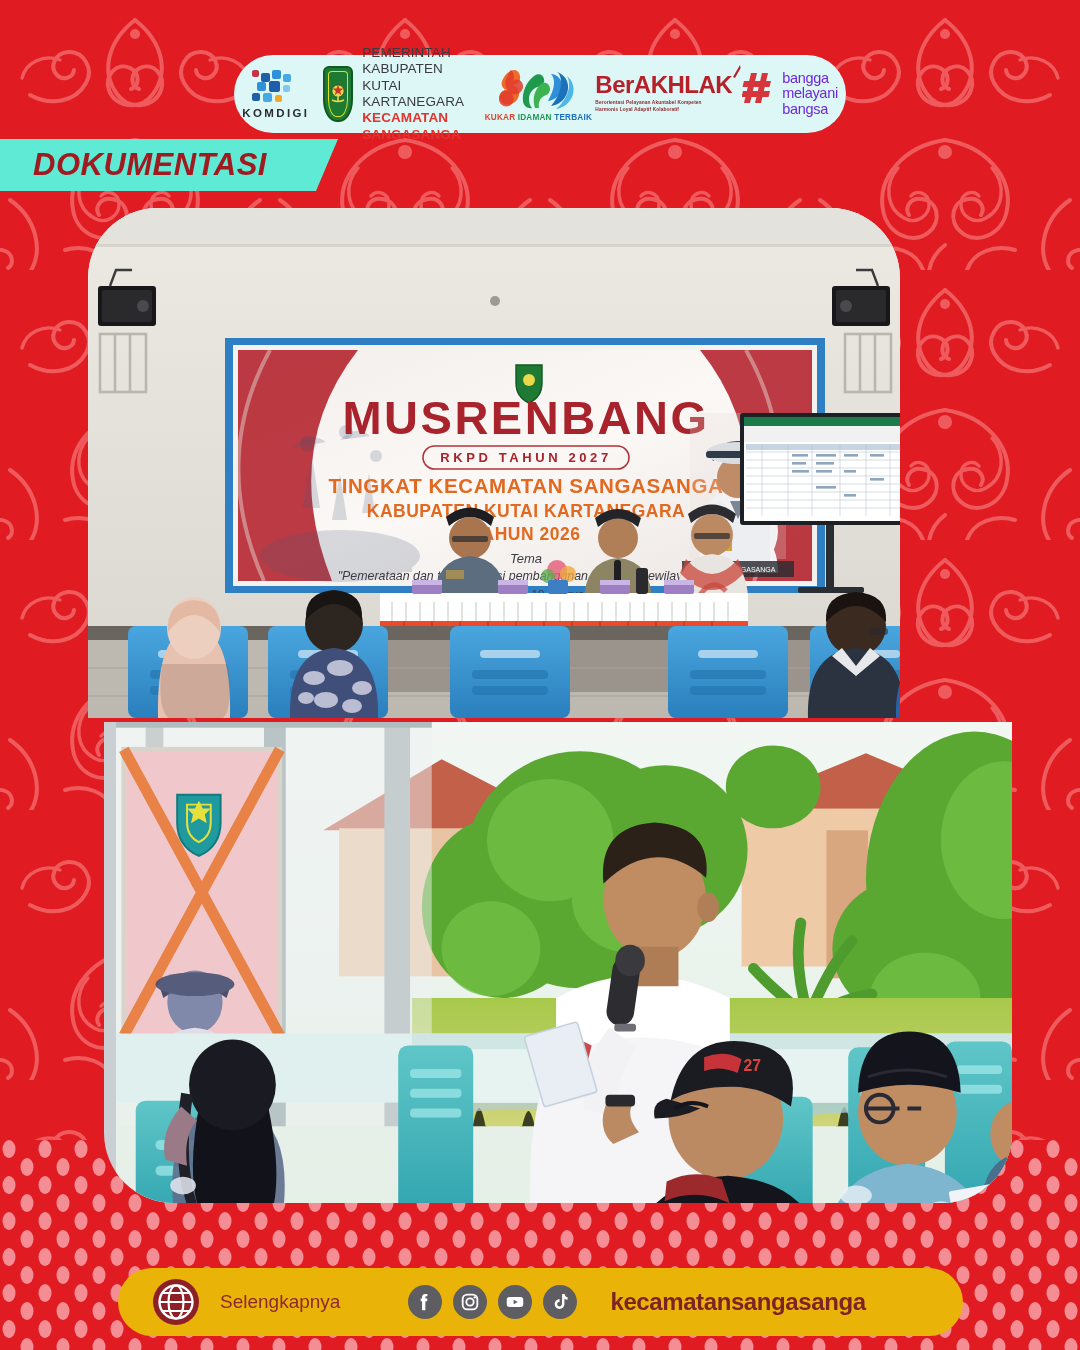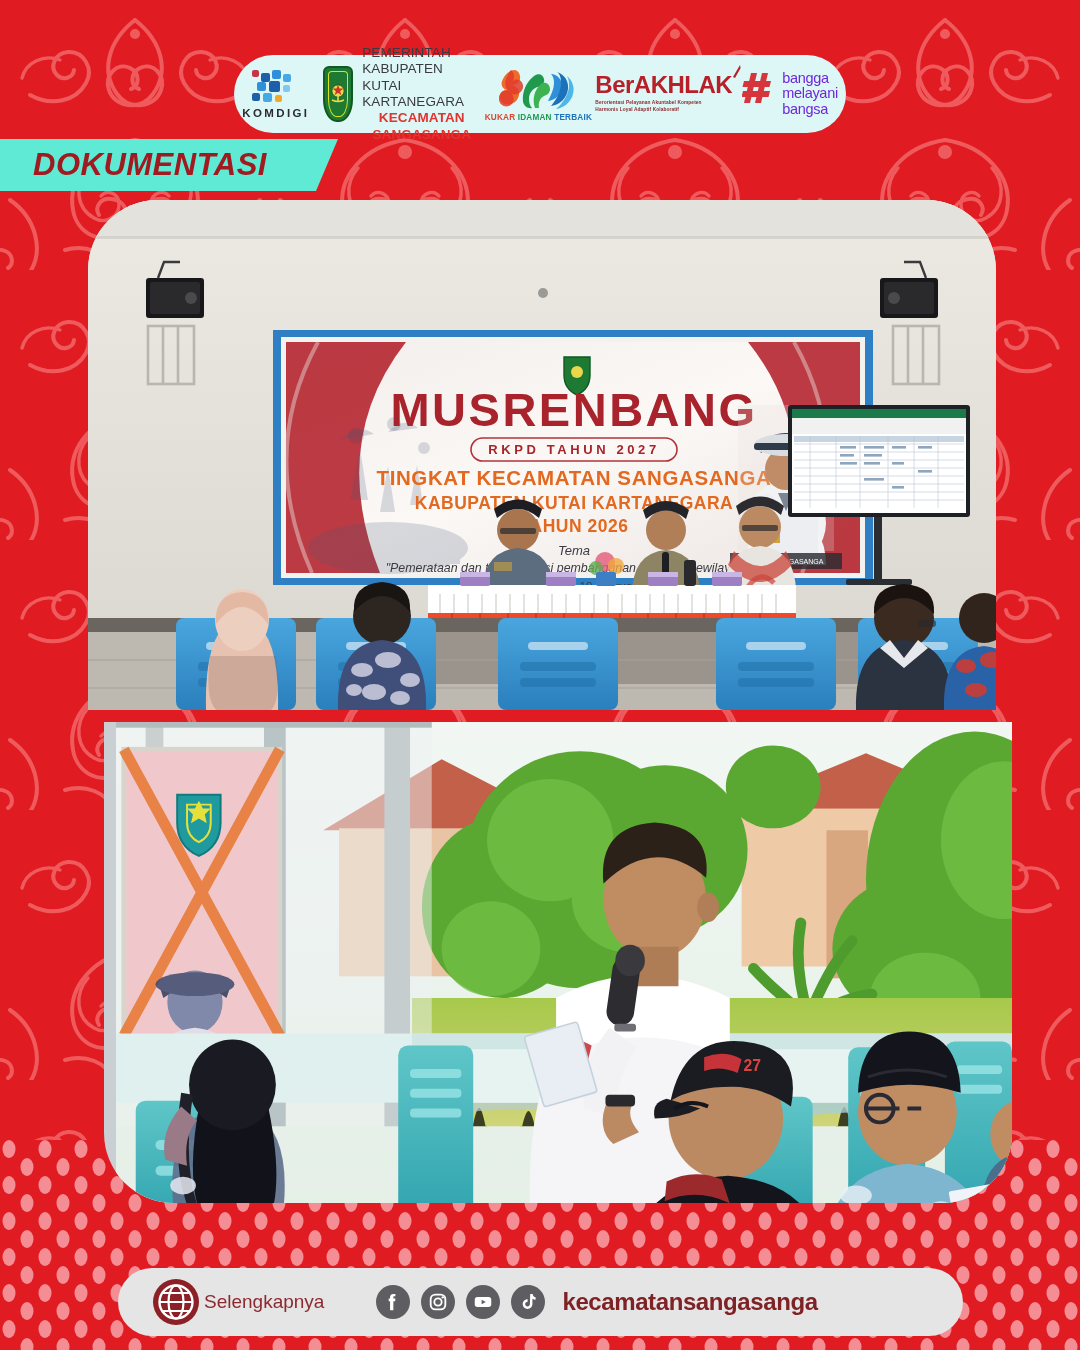--- a/index.html
+++ b/index.html
@@ -41,21 +41,21 @@
   .shield-inner{
     position:absolute; left:5px; top:5px; right:5px; bottom:5px;
     border:1.4px solid #d9e21f; border-radius:4px 4px 44% 44% / 4px 4px 38% 38%;
   }
   .shield-emblem{
     position:absolute; left:50%; top:46%; transform:translate(-50%,-50%);
     width:22px; height:24px;
   }
   .gov-lines{ line-height:1.22; }
   .gov-lines .l1,.gov-lines .l2{ font-size:13.5px; color:#3a3a42; letter-spacing:.1px;}
-  .gov-lines .l3{ font-size:13.5px; color:#e0342f; font-weight:700; letter-spacing:.1px;text-align:center;}
+  .gov-lines .l3{ font-size:13.5px; color:#e0342f; font-weight:700; letter-spacing:.1px;}
 
   
   .kukar{ display:flex; flex-direction:column; align-items:center; width:86px; }
   .kukar-mark{ width:78px; height:46px; }
   .kukar-tag{ font-size:8.2px; font-weight:700; letter-spacing:.2px; margin-top:1px; white-space:nowrap;}
   .kukar-tag b{ font-weight:700; }
   .kt-red{color:#e0442c;} .kt-grn{color:#1f9a4d;} .kt-blu{color:#1b72b8;}
 
   
   .akhlak{ display:flex; align-items:flex-start; gap:10px; }
@@ -73,29 +73,29 @@
     clip-path:polygon(0 0, 100% 0, calc(100% - 22px) 100%, 0 100%);
     display:flex; align-items:center;
   }
   .ribbon span{
     font-size:31px; font-weight:700; font-style:italic; color:#a01a20;
     letter-spacing:.5px; padding-left:33px;
   }
 
   
   .photo{ position:absolute; overflow:hidden; z-index:4; background:#c9cfd2; }
-  #photo-1{ left:88px; top:200px; width:908px; height:510px; border-radius:70px 70px 0 0; }
+  #photo-1{ left:88px; top:208px; width:812px; height:510px; border-radius:70px 70px 0 0; }
   #photo-2{ left:104px; top:722px; width:908px; height:481px; border-radius:0 0 70px 70px;padding-left:12px; }
   .photo svg{ display:block; width:100%; height:100%; }
 
   
   .footer-pill{
     position:absolute; left:118px; top:1268px; width:845px; height:68px;
-    background:#e5e5e5; border-radius:34px; z-index:6;
-    display:flex; align-items:center; padding:0 34px; gap:4px;
+    background:#eab308; border-radius:34px; z-index:6;
+    display:flex; align-items:center; padding:0 34px; gap:20px;
   }
   .globe{ width:48px; height:48px; flex:none; }
   .foot-text{ line-height:1.14; }
   .foot-text .t1{ font-size:19px; color:#8d2a2f; font-weight:400;}
   .foot-text .t2{ font-size:21px; color:#8d2a2f; font-weight:700; letter-spacing:-.2px;}
   .socials{ display:flex; align-items:center; gap:11px; margin-left:48px;}
   .soc{ width:34px; height:34px; border-radius:50%; background:#5d5d62; display:flex; align-items:center; justify-content:center;}
   .handle{ font-size:24px; font-weight:700; color:#7e2226; letter-spacing:-.4px; margin-left:13px;}
 </style>
 </head>

